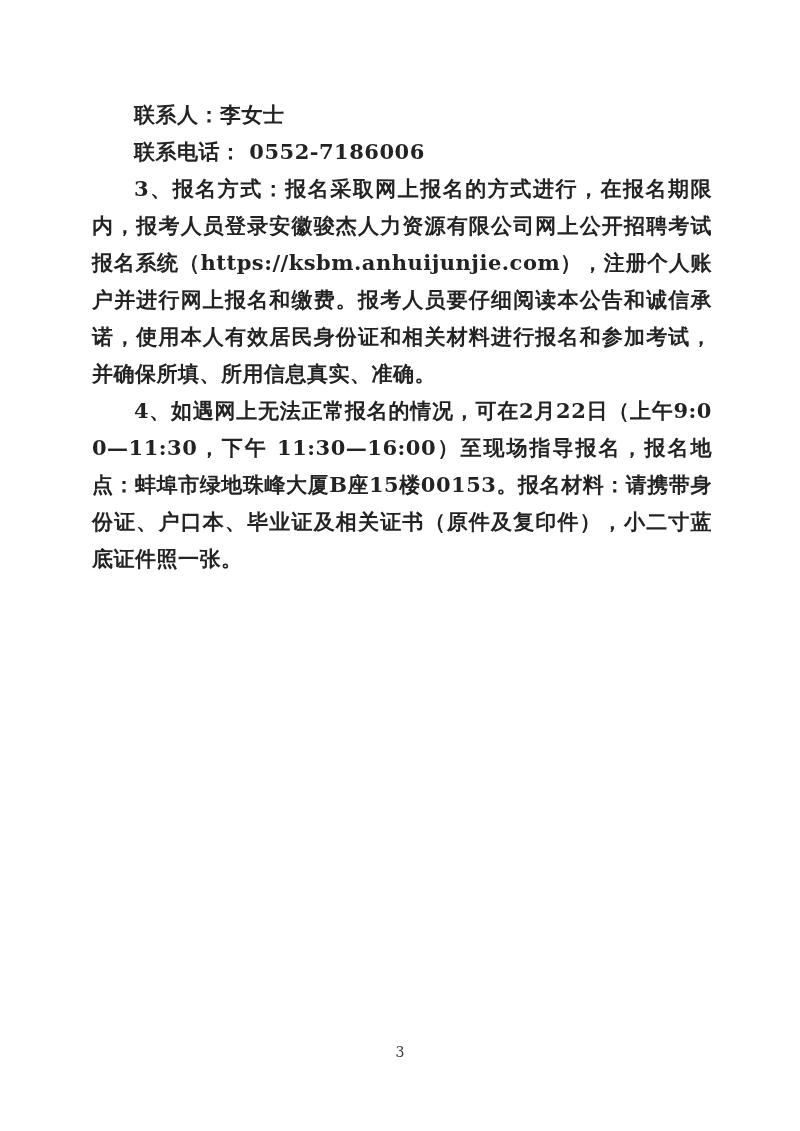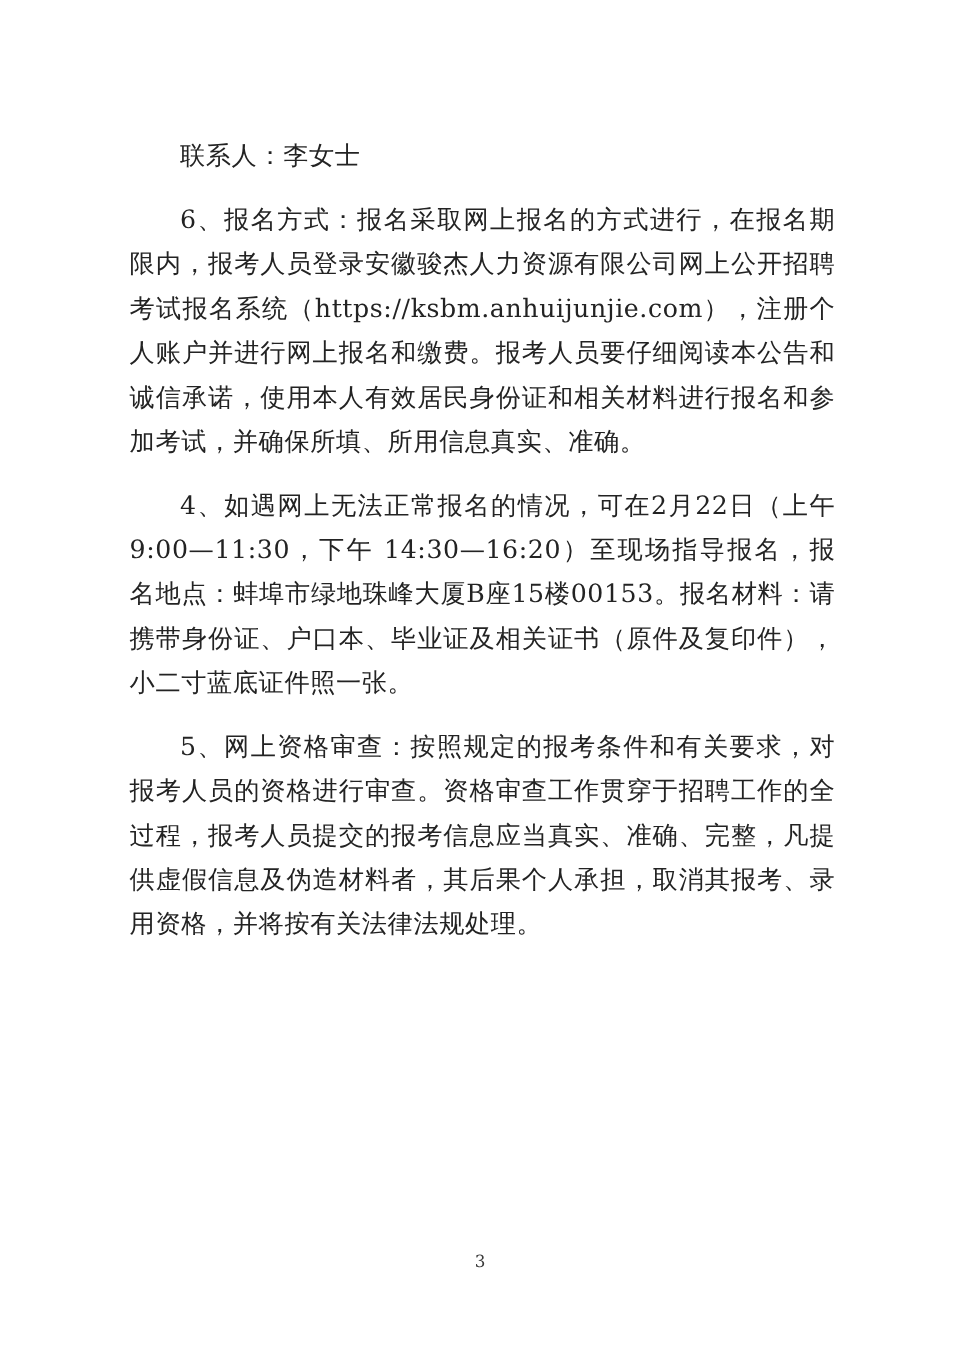--- a/index.html
+++ b/index.html
@@ -22,43 +22,43 @@
     position: absolute;
     top: 96px;
     left: 92px;
     width: 620px;
     font-size: 21px;
     line-height: 37px;
     letter-spacing: 0.5px;
   }
   .doc-line,
   .doc-para {
-    margin: 16px;
+    margin: 0;
     text-indent: 2em;
     text-align: justify;
     text-justify: inter-ideograph;
     word-break: break-all;
-    font-weight: 400;
+    font-weight: 700;
   }
   .page-footer {
     position: absolute;
     top: 1042px;
     left: 0;
     width: 100%;
     text-align: center;
     font-size: 14px;
     line-height: 20px;
     color: #3a3a3a;
   }
 </style>
 </head>
 <body>
 
 <div class="page">
   <div class="doc-body">
     <p class="doc-line">联系人：李女士</p>
-    <p class="doc-para">6、报名方式：报名采取网上报名的方式进行，在报名期限内，报考人员登录安徽骏杰人力资源有限公司网上公开招聘考试报名系统（https://ksbm.anhuijunjie.com），注册个人账户并进行网上报名和缴费。报考人员要仔细阅读本公告和诚信承诺，使用本人有效居民身份证和相关材料进行报名和参加考试，并确保所填、所用信息真实、准确。</p>
-    <p class="doc-para">4、如遇网上无法正常报名的情况，可在2月22日（上午9:00—11:30，下午 14:30—16:20）至现场指导报名，报名地点：蚌埠市绿地珠峰大厦B座15楼00153。报名材料：请携带身份证、户口本、毕业证及相关证书（原件及复印件），小二寸蓝底证件照一张。</p>
-    <p class="doc-para">5、网上资格审查：按照规定的报考条件和有关要求，对报考人员的资格进行审查。资格审查工作贯穿于招聘工作的全过程，报考人员提交的报考信息应当真实、准确、完整，凡提供虚假信息及伪造材料者，其后果个人承担，取消其报考、录用资格，并将按有关法律法规处理。</p>
+    <p class="doc-line">联系电话： 0552-7186006</p>
+    <p class="doc-para">3、报名方式：报名采取网上报名的方式进行，在报名期限内，报考人员登录安徽骏杰人力资源有限公司网上公开招聘考试报名系统（https://ksbm.anhuijunjie.com），注册个人账户并进行网上报名和缴费。报考人员要仔细阅读本公告和诚信承诺，使用本人有效居民身份证和相关材料进行报名和参加考试，并确保所填、所用信息真实、准确。</p>
+    <p class="doc-para">4、如遇网上无法正常报名的情况，可在2月22日（上午9:00—11:30，下午 11:30—16:00）至现场指导报名，报名地点：蚌埠市绿地珠峰大厦B座15楼00153。报名材料：请携带身份证、户口本、毕业证及相关证书（原件及复印件），小二寸蓝底证件照一张。</p>
 
   </div>
   <div class="page-footer">3</div>
 </div>
 
 </body></html>

